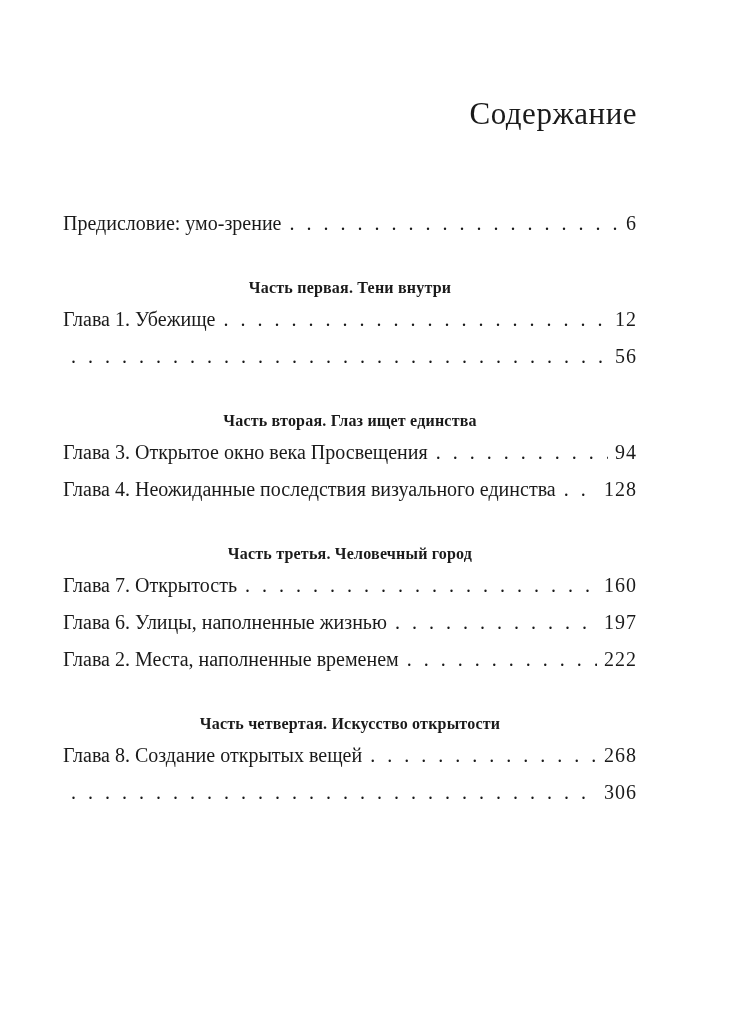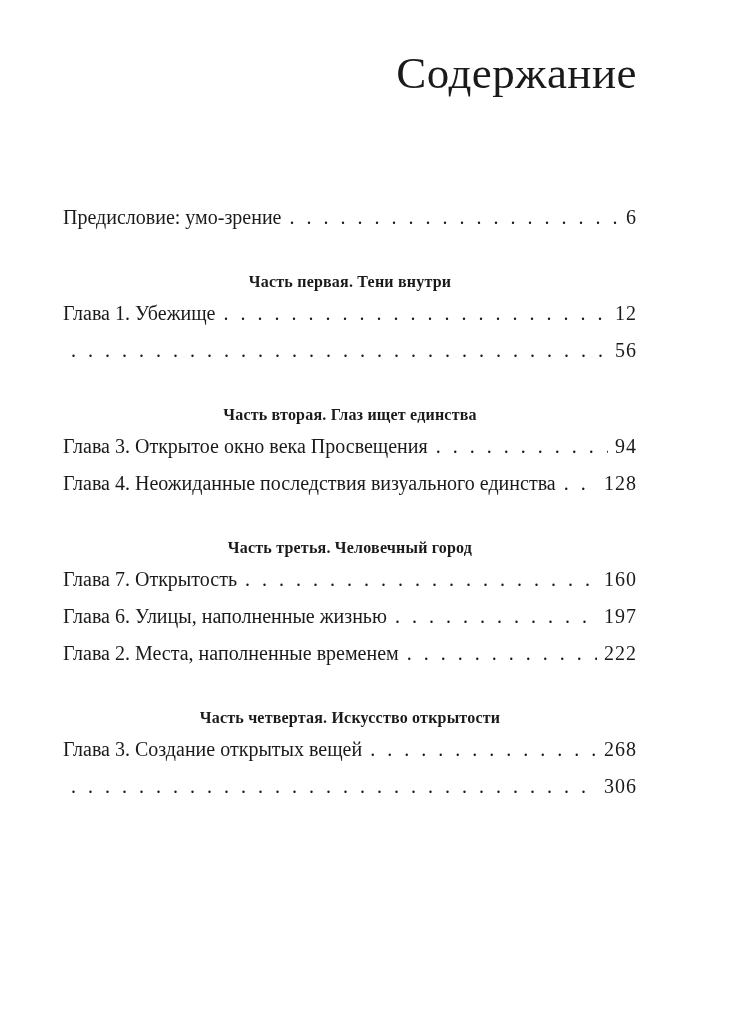--- a/index.html
+++ b/index.html
@@ -16,30 +16,30 @@
     font-family: "Liberation Serif", "DejaVu Serif", serif;
     overflow: hidden;
   }
   .content {
     position: absolute;
     left: 63px;
     top: 0;
     width: 574px;
   }
   .doc-title {
-    padding-top: 47px;
+    padding-top: 88px;
     text-align: right;
-    font-size: 45px;
+    font-size: 31px;
     line-height: 52px;
     font-weight: 400;
     letter-spacing: 0.5px;
     white-space: nowrap;
   }
   .toc {
-    margin-top: 100px;
+    margin-top: 65px;
   }
   .toc-row {
     display: flex;
     align-items: baseline;
     font-size: 20px;
     line-height: 37px;
     white-space: nowrap;
   }
   .toc-label {
     flex: 0 0 auto;
@@ -126,21 +126,21 @@
       </div>
       <div class="toc-row">
         <span class="toc-label">Глава 2. Места, наполненные временем</span>
         <span class="dots"></span>
         <span class="pagenum">222</span>
       </div>
 
       <div class="part-heading">Часть четвертая. Искусство открытости</div>
 
       <div class="toc-row">
-        <span class="toc-label">Глава 3. Создание открытых вещей</span>
+        <span class="toc-label">Глава 8. Создание открытых вещей</span>
         <span class="dots"></span>
         <span class="pagenum">268</span>
       </div>
       <div class="toc-row">
         <span class="dots"></span>
         <span class="pagenum">306</span>
       </div>
 
     </div>
   </div>

